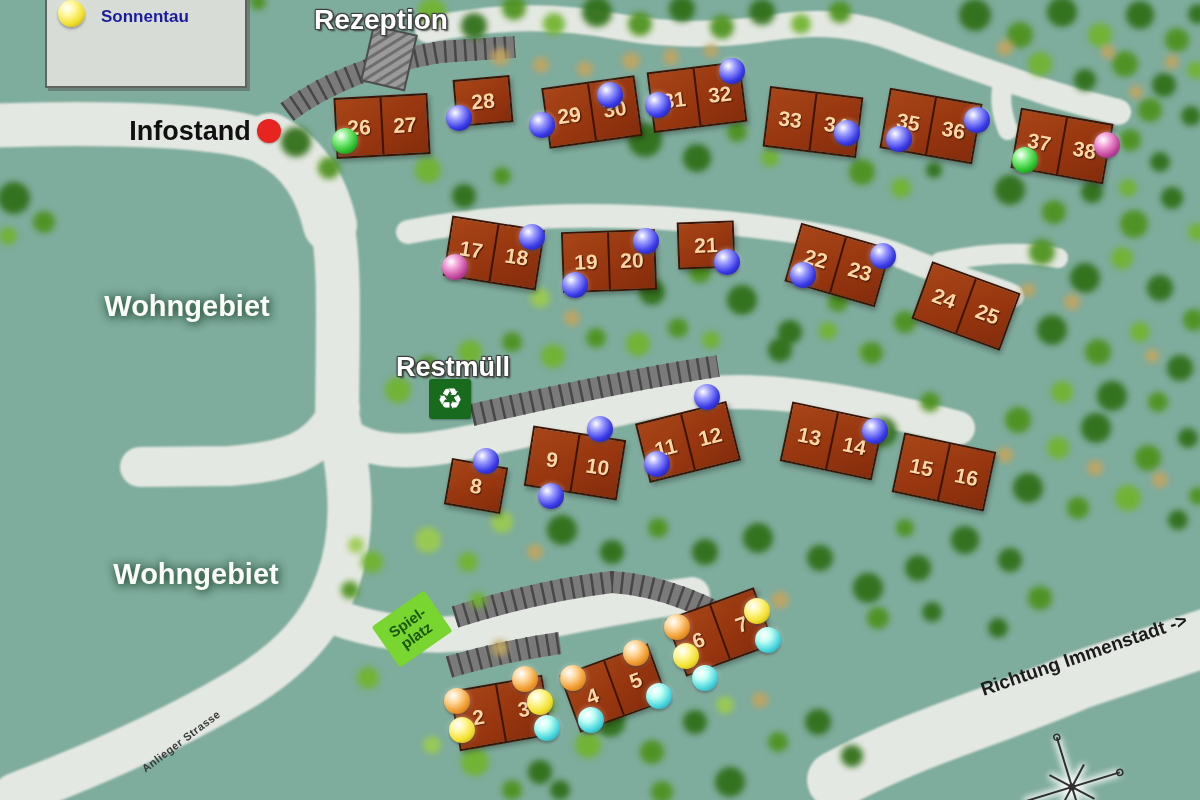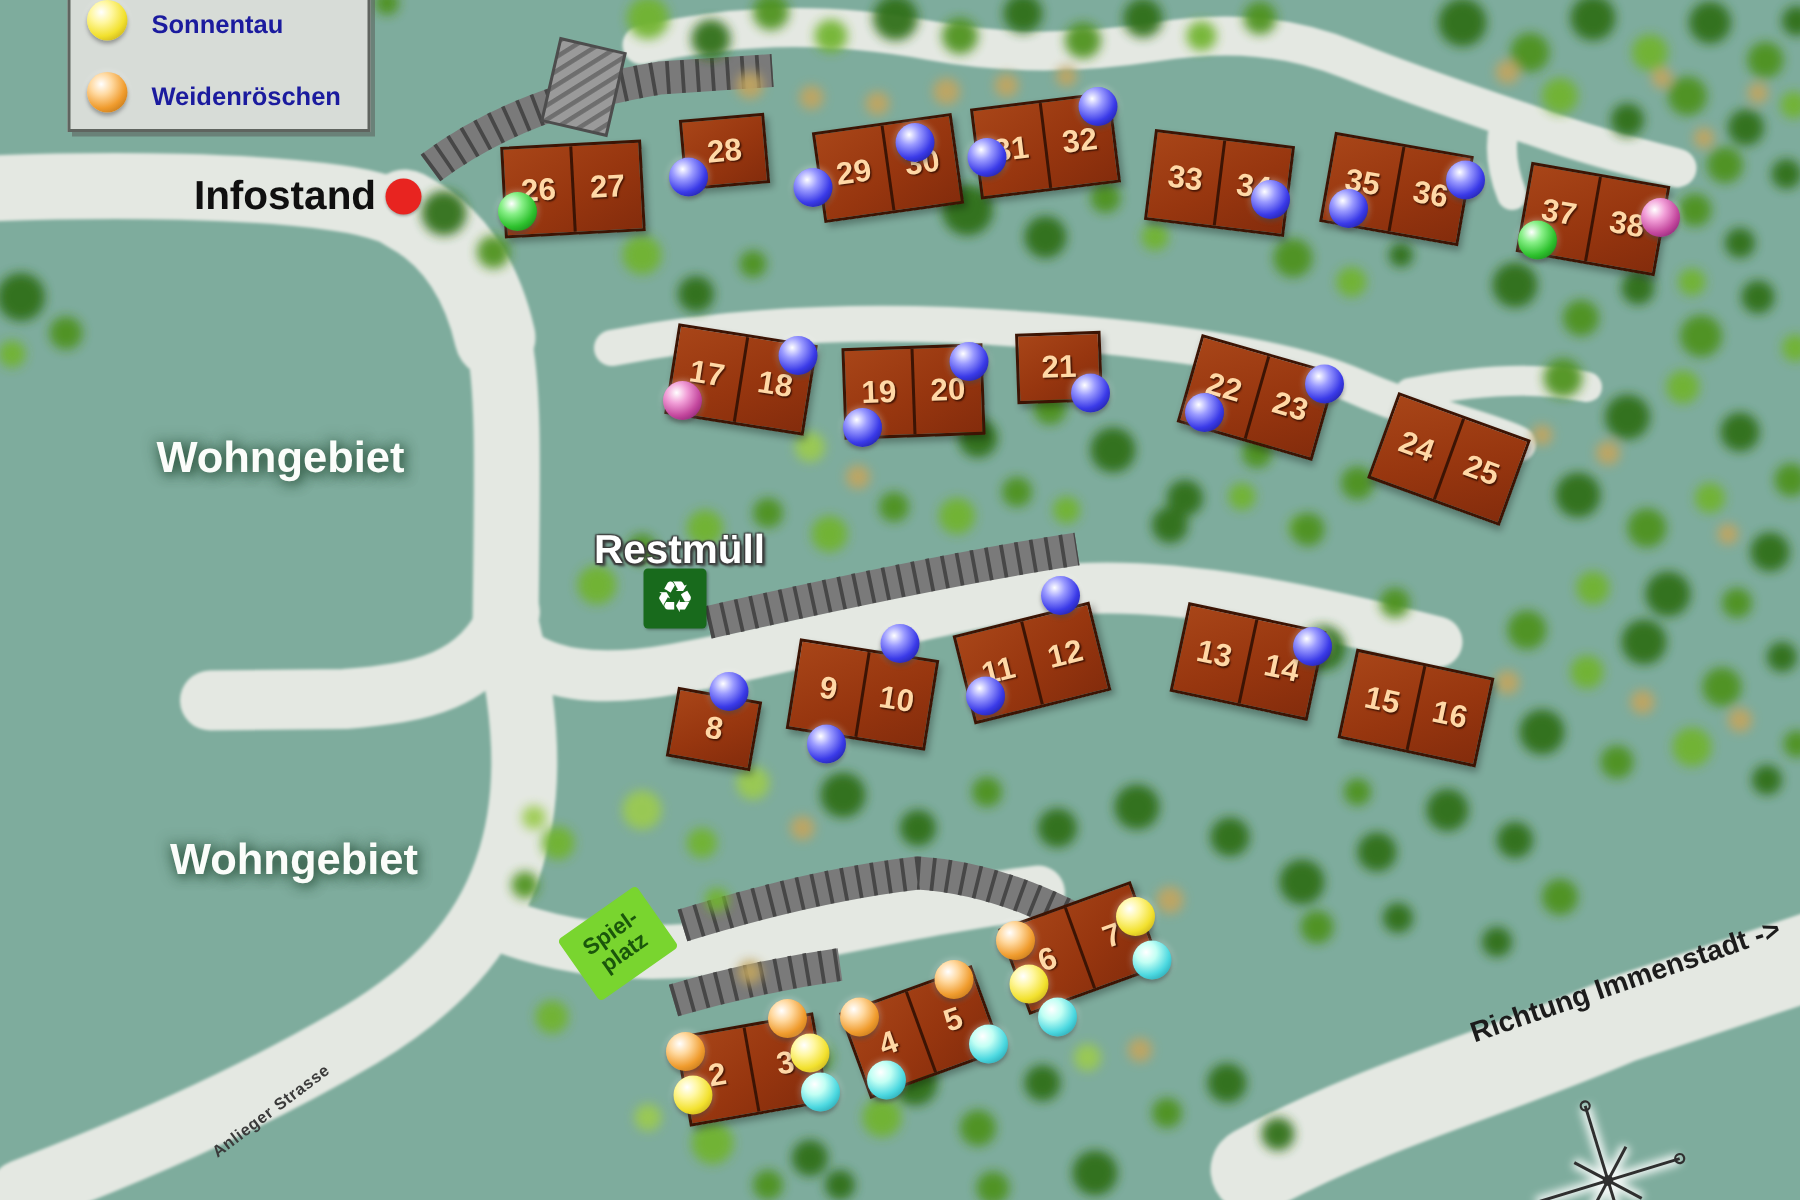--- a/index.html
+++ b/index.html
@@ -404,20 +404,21 @@
         <div class="unit">7</div>
       </div>
       <span class="ball" style="left: 677px; top: 627px; background: radial-gradient(circle at 35% 30%, rgb(255, 255, 255) 0%, rgb(255, 217, 160) 28%, rgb(240, 156, 46) 62%, rgb(168, 100, 16) 100%);"></span>
       <span class="ball" style="left: 686px; top: 656px; background: radial-gradient(circle at 35% 30%, rgb(255, 255, 255) 0%, rgb(255, 247, 160) 28%, rgb(242, 225, 46) 62%, rgb(176, 147, 16) 100%);"></span>
       <span class="ball" style="left: 705px; top: 678px; background: radial-gradient(circle at 35% 30%, rgb(255, 255, 255) 0%, rgb(194, 255, 244) 28%, rgb(76, 216, 224) 62%, rgb(20, 136, 152) 100%);"></span>
       <span class="ball" style="left: 757px; top: 611px; background: radial-gradient(circle at 35% 30%, rgb(255, 255, 255) 0%, rgb(255, 247, 160) 28%, rgb(242, 225, 46) 62%, rgb(176, 147, 16) 100%);"></span>
       <span class="ball" style="left: 768px; top: 640px; background: radial-gradient(circle at 35% 30%, rgb(255, 255, 255) 0%, rgb(194, 255, 244) 28%, rgb(76, 216, 224) 62%, rgb(20, 136, 152) 100%);"></span>
     </div>
 
   <div class="layer">
+    <div class="maplabel outline-white" style="left:381px;top:20px;">Rezeption</div>
     <div class="maplabel black-label" style="left:190px;top:131px;text-align:center;">Infostand</div>
     <div id="infostand-dot" style="left:269px;top:131px;"></div>
     <div class="maplabel soft-white" style="left:187px;top:306px;">Wohngebiet</div>
     <div class="maplabel soft-white" style="left:196px;top:574px;">Wohngebiet</div>
     <div class="maplabel outline-white" style="left:453px;top:367px;font-size:27px;">Restmüll</div>
     <div id="recycle" style="left:450px;top:399px;">
       <span>♻</span>
     </div>
     <div id="spielplatz" style="left:412px;top:629px;">
       <span>Spiel-</span>
@@ -425,19 +426,15 @@
     </div>
     <div class="maplabel road-label" style="left:1084px;top:655px;">Richtung Immenstadt -&gt;</div>
     <div class="maplabel street-label" style="left:181px;top:741px;">Anlieger Strasse</div>
   </div>
 
   <div id="legend">
     <div class="legend-row">
       <span class="ball" style="background: radial-gradient(circle at 35% 30%, rgb(255, 255, 255) 0%, rgb(255, 247, 160) 28%, rgb(242, 225, 46) 62%, rgb(176, 147, 16) 100%);"></span>
       <span class="legend-label">Sonnentau</span>
     </div>
-    <div class="legend-row">
-      <span class="ball" style="background: radial-gradient(circle at 35% 30%, rgb(255, 255, 255) 0%, rgb(255, 217, 160) 28%, rgb(240, 156, 46) 62%, rgb(168, 100, 16) 100%);"></span>
-      <span class="legend-label">Weidenröschen</span>
-    </div>
   </div>
 
 </div>
 
 </body></html>

